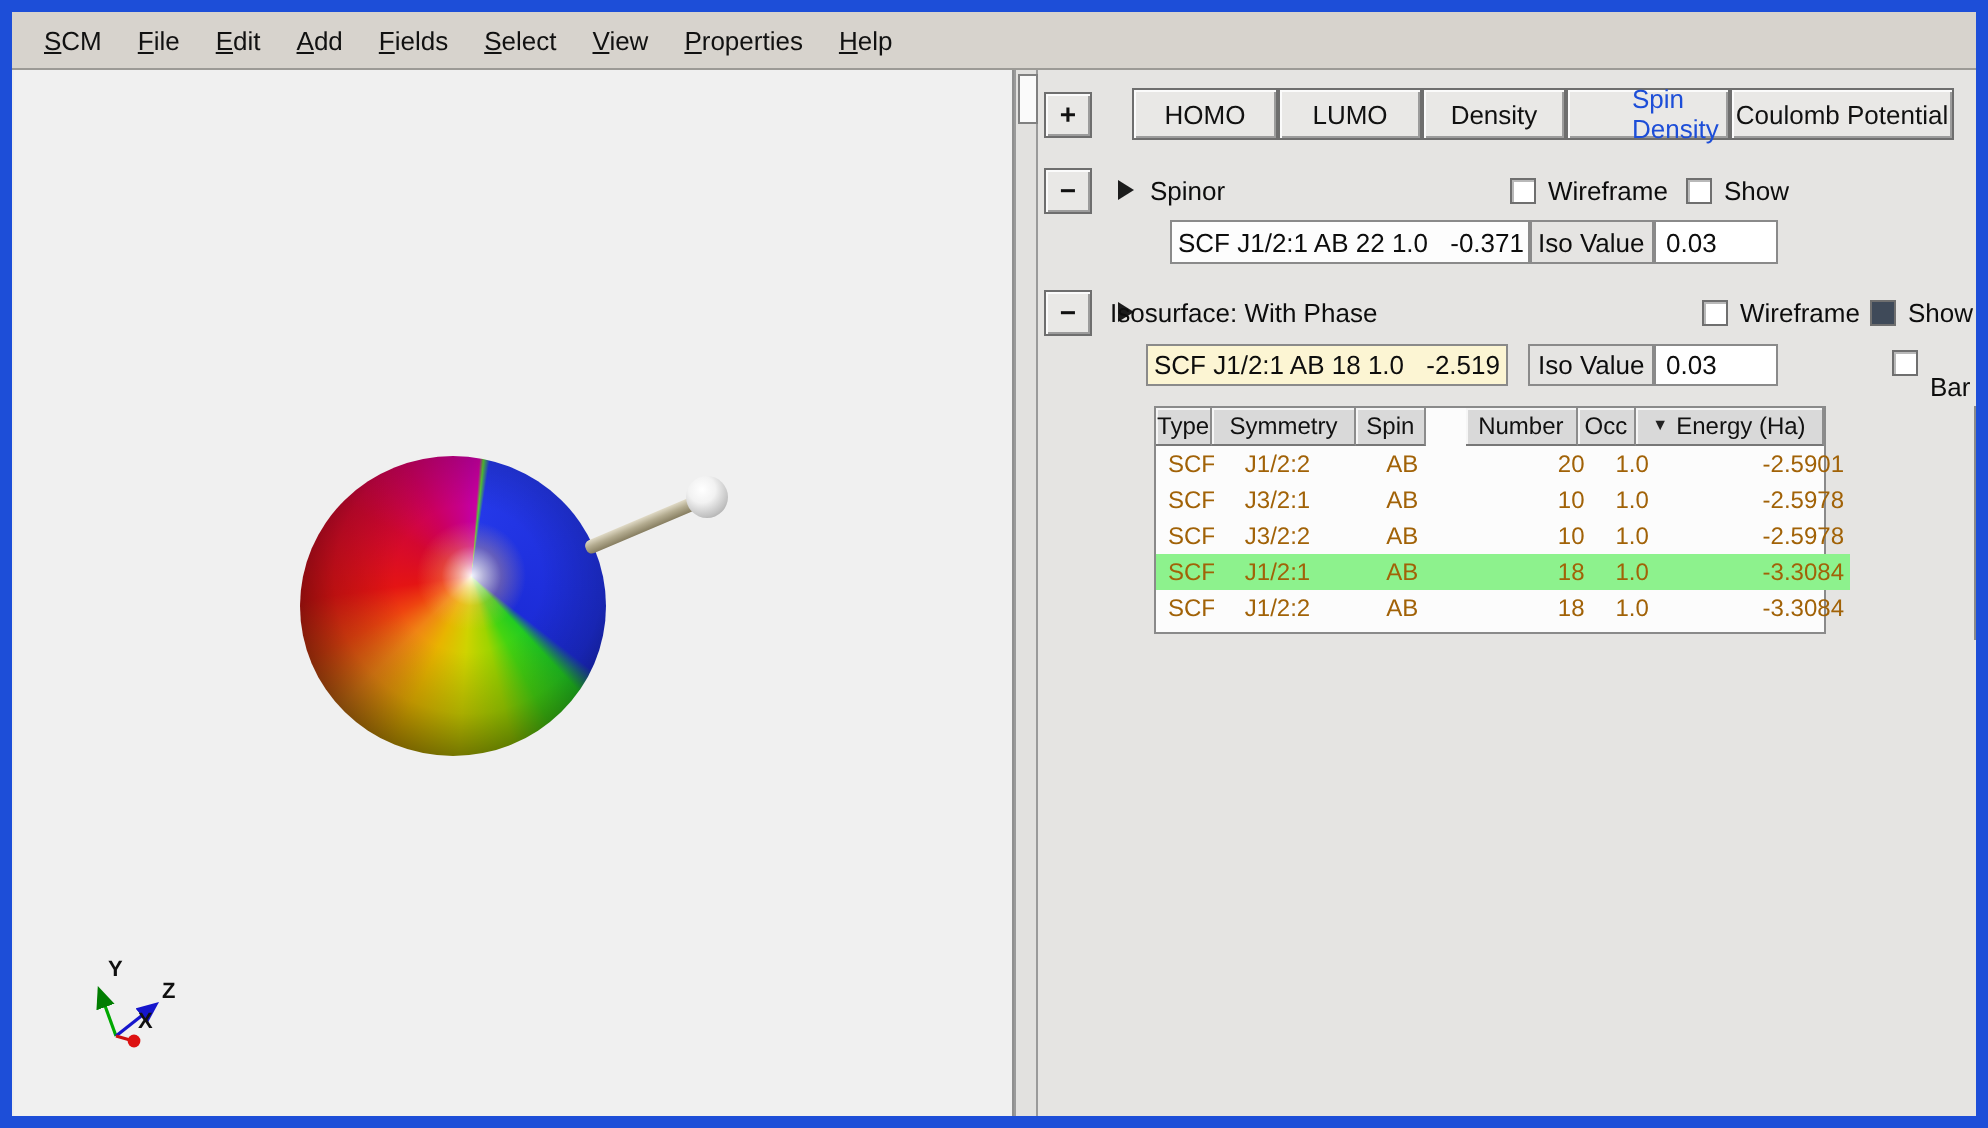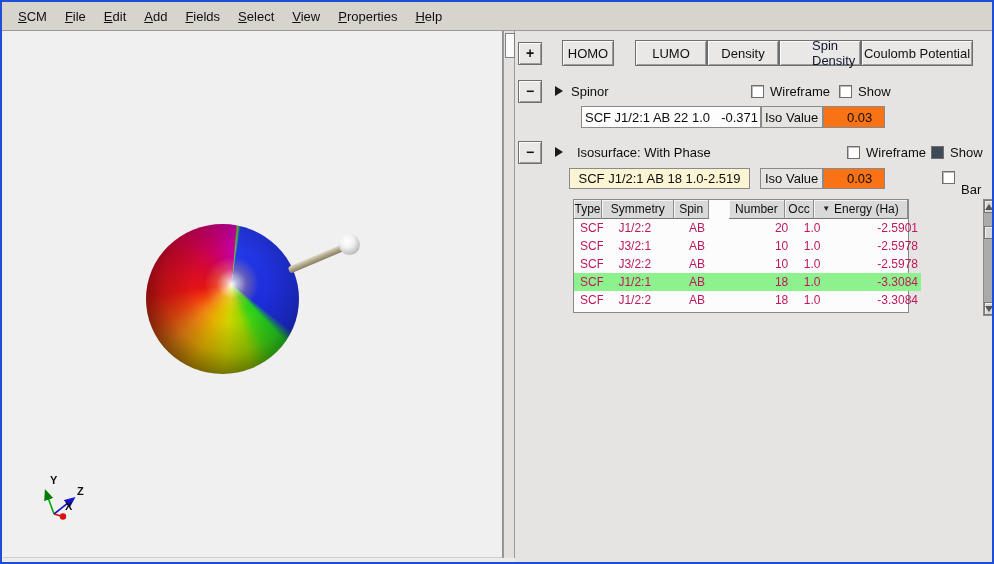--- a/index.html
+++ b/index.html
@@ -1,19 +1,19 @@
 <!DOCTYPE html>
 <html><head>
 <meta charset="utf-8">
 <style>
   html,body{margin:0;padding:0;}
   body{font-family:"Liberation Sans", sans-serif; background:#888;}
   #window{
     position:relative; width:994px; height:564px; overflow:hidden;
-    background:#ececec; border:2px solid #1d4ed8; box-sizing:border-box;
+    background:#ececec; border:6px solid #1d4ed8; box-sizing:border-box;
   }
   
   #menubar{
     position:absolute; left:0; top:0; width:100%; height:29px;
     background:#d7d3cd; border-bottom:1px solid #9c9a96;
     display:flex; align-items:center; padding-left:7px; box-sizing:border-box;
   }
   .menu-item{
     display:inline-block; font-size:13px; color:#111; padding:0 9px; cursor:default;
   }
@@ -62,64 +62,64 @@
     border:1px solid #6e6e6e; text-align:center; font-size:14px; color:#111;
     box-shadow: inset 1px 1px 0 #fbfbfb, inset -1px -1px 0 #9c9c9c;
     cursor:default; user-select:none;
   }
   .tbtn{
     position:absolute; top:38px; height:26px; box-sizing:border-box;
     background:#e9e8e6; border:1px solid #6e6e6e;
     box-shadow: inset 1px 1px 0 #fbfbfb, inset -1px -1px 0 #9c9c9c;
     font-size:13px; color:#111; display:flex; align-items:center; justify-content:center;
   }
-  .tbtn.disabled{ color:#0f172a;padding-left:32px; }
+  .tbtn.disabled{ color:#1d4ed8;padding-left:32px; }
   .sq{ width:24px; height:23px; line-height:21px; font-weight:bold; }
   .expander{
     position:absolute; width:0; height:0;
     border-left:8px solid #1c1c1c; border-top:5px solid transparent; border-bottom:5px solid transparent;
   }
   .sect-label{ position:absolute; font-size:13px; color:#0d0d0d; }
   .cb{
     position:absolute; width:13px; height:13px; box-sizing:border-box; background:#ffffff;
     border:1px solid #6f6f6f; box-shadow: inset 1px 1px 0 #b9b9b9;
   }
   .cb.checked{ background:#3f4a59; box-shadow:none; }
   .cb-label{ position:absolute; font-size:13px; color:#0d0d0d; }
   .field{
     position:absolute; box-sizing:border-box; background:#fdfdfd;
     border:1px solid #8a8a8a; font-size:13px; color:#0d0d0d;
     display:flex; align-items:center; justify-content:space-between; padding:0 3px;
     white-space:nowrap; overflow:hidden;
   }
-  .field.sel{ background:#fcf5d3;justify-content:center; }
+  .field.sel{ background:#fcf5d3; }
   .isolabel{
     position:absolute; box-sizing:border-box; border:1px solid #8a8a8a;
     font-size:13px; color:#0d0d0d; display:flex; align-items:center; padding-left:4px;
   }
   .isoinput{
-    position:absolute; box-sizing:border-box; background:#f97316; border:1px solid #8a8a8a;
-    font-size:13px; color:#0d0d0d; display:flex; align-items:center; padding-left:23px;
+    position:absolute; box-sizing:border-box; background:#ffffff; border:1px solid #8a8a8a;
+    font-size:13px; color:#0d0d0d; display:flex; align-items:center; padding-left:5px;
   }
   
   #orbtable{
     position:absolute; left:571px; top:197px; width:336px; height:114px;
     background:#fcfcfc; border:1px solid #8a8a8a; box-sizing:border-box;
   }
   .thead{ display:flex; height:19px; }
   .hcell{
     box-sizing:border-box; background:#d9d9d9; height:19px; line-height:18px;
     font-size:12px; color:#111; text-align:center;
     border-right:1px solid #8c8c8c; border-bottom:1px solid #777;
     box-shadow: inset 1px 1px 0 #f6f6f6; overflow:hidden; white-space:nowrap;
   }
   .c0{width:31px;} .c1{width:80px;} .c2{width:38px;} .c3{width:62px;margin-left:20px;} .c4{width:32px;} .c5{width:104px;} .cf{flex:1; border-right:none;}
   .hc5{ display:flex; align-items:center; justify-content:center; gap:4px;}
   .sorticon{ font-size:8px; line-height:18px; color:#222;}
-  .trow{ display:flex; width:347px; height:18px; line-height:18px; font-size:12px; color:#be185d; }
+  .trow{ display:flex; width:347px; height:18px; line-height:18px; font-size:12px; color:#a16207; }
   .trow.hl{ background:#8df28d; }
   .cell{ box-sizing:border-box; white-space:nowrap; overflow:hidden;}
   .cell.c0{ padding-left:6px;}
   .cell.c1{ padding-left:15px;}
   .cell.c2{ text-align:center;}
   .cell.c3{ text-align:right; padding-right:5px;}
   .cell.c4{ text-align:right; padding-right:3px;}
   .cell.c5{ text-align:right; padding-right:3px;}
   
   #table-scroll{
@@ -175,21 +175,21 @@
     </svg>
   </div>
 
   <div id="panel-scroll">
     <div class="thumb"></div>
   </div>
 
   <div id="panel"></div>
 
   <div class="btn sq" style="left:516px; top:40px;">+</div>
-  <div class="tbtn" style="left:560px; width:52px;">HOMO</div>
+  <div class="tbtn" style="left:560px; width:73px;">HOMO</div>
   <div class="tbtn" style="left:633px; width:72px;">LUMO</div>
   <div class="tbtn" style="left:705px; width:72px;">Density</div>
   <div class="tbtn disabled" style="left:777px; width:82px;">Spin Density</div>
   <div class="tbtn" style="left:859px; width:112px;">Coulomb Potential</div>
 
   <div class="btn sq" style="left:516px; top:78px;">−</div>
   <div class="expander" style="left:553px; top:84px;"></div>
   <div class="sect-label" style="left:569px; top:82px;">Spinor</div>
   <div class="cb" style="left:749px; top:83px;"></div>
   <div class="cb-label" style="left:768px; top:82px;">Wireframe</div>
@@ -197,21 +197,21 @@
   <div class="cb-label" style="left:856px; top:82px;">Show</div>
   <div class="field" style="left:567px; top:104px; width:181px; height:22px;margin-left:12px;">
     <span>SCF J1/2:1 AB 22 1.0</span>
     <span>-0.371</span>
   </div>
   <div class="isolabel" style="left:758px; top:104px; width:63px; height:22px;">Iso Value</div>
   <div class="isoinput" style="left:821px; top:104px; width:62px; height:22px;">0.03</div>
 
   <div class="btn sq" style="left:516px; top:139px;">−</div>
   <div class="expander" style="left:553px; top:145px;"></div>
-  <div class="sect-label" style="left:575px; top:143px;">Isosurface: With Phase</div>
+  <div class="sect-label" style="left:549px; top:143px;">Isosurface: With Phase</div>
   <div class="cb" style="left:845px; top:144px;"></div>
   <div class="cb-label" style="left:864px; top:143px;">Wireframe</div>
   <div class="cb checked" style="left:929px; top:144px;"></div>
   <div class="cb-label" style="left:948px; top:143px;">Show</div>
   <div class="field sel" style="left:567px; top:166px; width:181px; height:21px;">
     <span>SCF J1/2:1 AB 18 1.0</span>
     <span>-2.519</span>
   </div>
   <div class="isolabel" style="left:758px; top:166px; width:63px; height:21px;">Iso Value</div>
   <div class="isoinput" style="left:821px; top:166px; width:62px; height:21px;">0.03</div>

